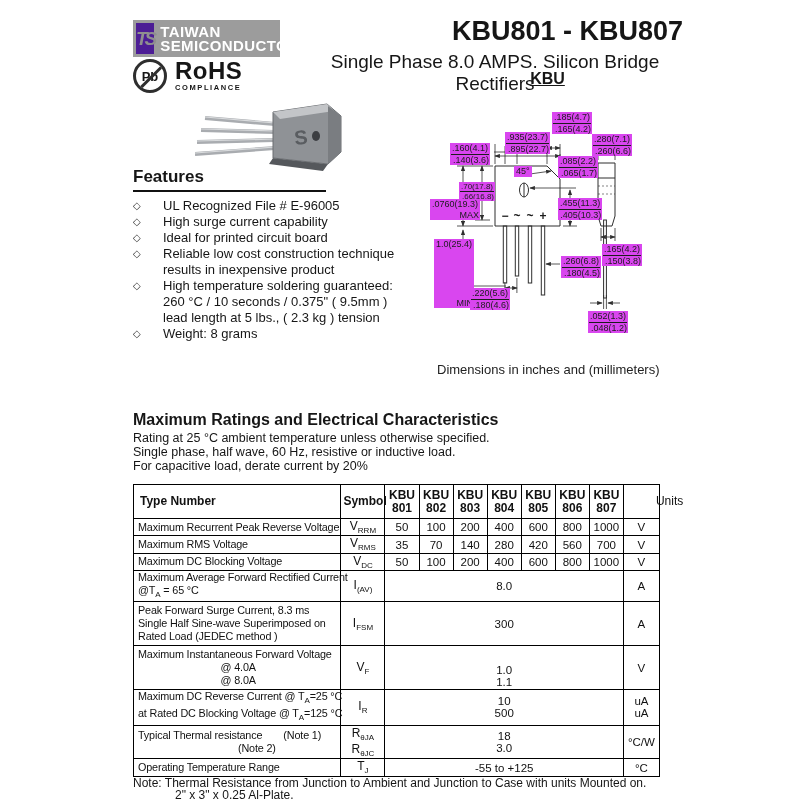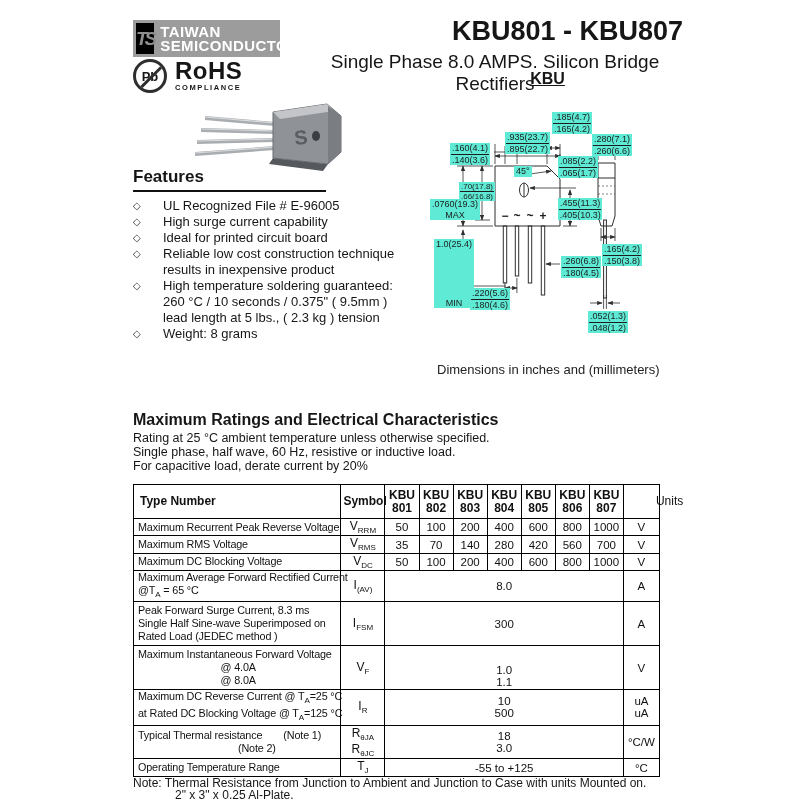--- a/index.html
+++ b/index.html
@@ -2,21 +2,21 @@
 <html><head>
 <meta charset="utf-8">
 <style>
   html,body{margin:0;padding:0;background:#fff;}
   .page{position:relative;width:800px;height:800px;background:#ffffff;
         font-family:"Liberation Sans",sans-serif;color:#161616;overflow:hidden;}
   .abs{position:absolute;}
 
   
   .logo-box{left:133px;top:20px;width:147px;height:37px;background:#9c9c9c;display:flex;align-items:center;}
-  .logo-mono{width:34px;height:31px;background:#000000;margin-left:3px;display:flex;align-items:center;justify-content:center;
+  .logo-mono{width:34px;height:31px;background:#4c1d95;margin-left:3px;display:flex;align-items:center;justify-content:center;
              font-weight:bold;font-style:italic;font-size:19px;color:#8f8f8f;letter-spacing:-3px;}
   .logo-text{margin-left:6px;color:#fff;font-weight:bold;font-size:15px;line-height:13.5px;letter-spacing:.4px;}
 
   .rohs{left:133px;top:59px;display:flex;align-items:flex-start;}
   .pb-circle{position:relative;width:28px;height:28px;border:3px solid #2e2e2e;border-radius:50%;
              display:flex;align-items:center;justify-content:center;font-weight:bold;font-size:13px;overflow:hidden;}
   .pb-slash{position:absolute;left:-4px;top:13px;width:40px;height:3px;background:#2e2e2e;transform:rotate(-45deg);}
   .rohs-txt{margin-left:8px;margin-top:1px;}
   .rohs-title{font-size:24px;font-weight:bold;line-height:22px;letter-spacing:.5px;}
   .rohs-sub{font-size:7.5px;font-weight:bold;letter-spacing:1.6px;margin-top:1px;}
@@ -29,22 +29,22 @@
   .features-heading{left:133px;top:167px;font-size:17px;font-weight:bold;}
   .features-rule{left:133px;top:190px;width:193px;height:2px;background:#111;}
   .features-list{left:133px;top:198px;width:310px;}
   .feat{display:flex;}
   .blt{width:30px;flex:0 0 30px;font-size:10px;padding-top:2px;color:#333;}
   .ftx{white-space:pre-line;font-size:13px;line-height:16px;}
 
   
   .diagram{left:430px;top:98px;width:370px;height:262px;}
   .diag-svg{left:0;top:0;}
-  .dim{position:absolute;font-size:9px;line-height:10.5px;text-align:center;background:#5eead4;color:#1c1c1c;
-       display:flex;flex-direction:column;align-items:center;padding:0 1px;}
+  .dim{position:absolute;font-size:9px;line-height:10.5px;text-align:center;background:#d946ef;color:#1c1c1c;
+       display:flex;flex-direction:column;align-items:flex-end;padding:0 1px;}
   .dim .da{border-bottom:1px solid #1c1c1c;padding:0 1px;}
   .dim.plain .da{border-bottom:none;}
   .dim.sm{font-size:8px;line-height:9px;}
   .dim-caption{left:437px;top:362px;font-size:13px;color:#222;}
 
   
   .ratings-heading{left:133px;top:411px;font-size:16px;font-weight:bold;}
   .cond{left:133px;top:431px;font-size:12.5px;line-height:14.2px;}
 
   

